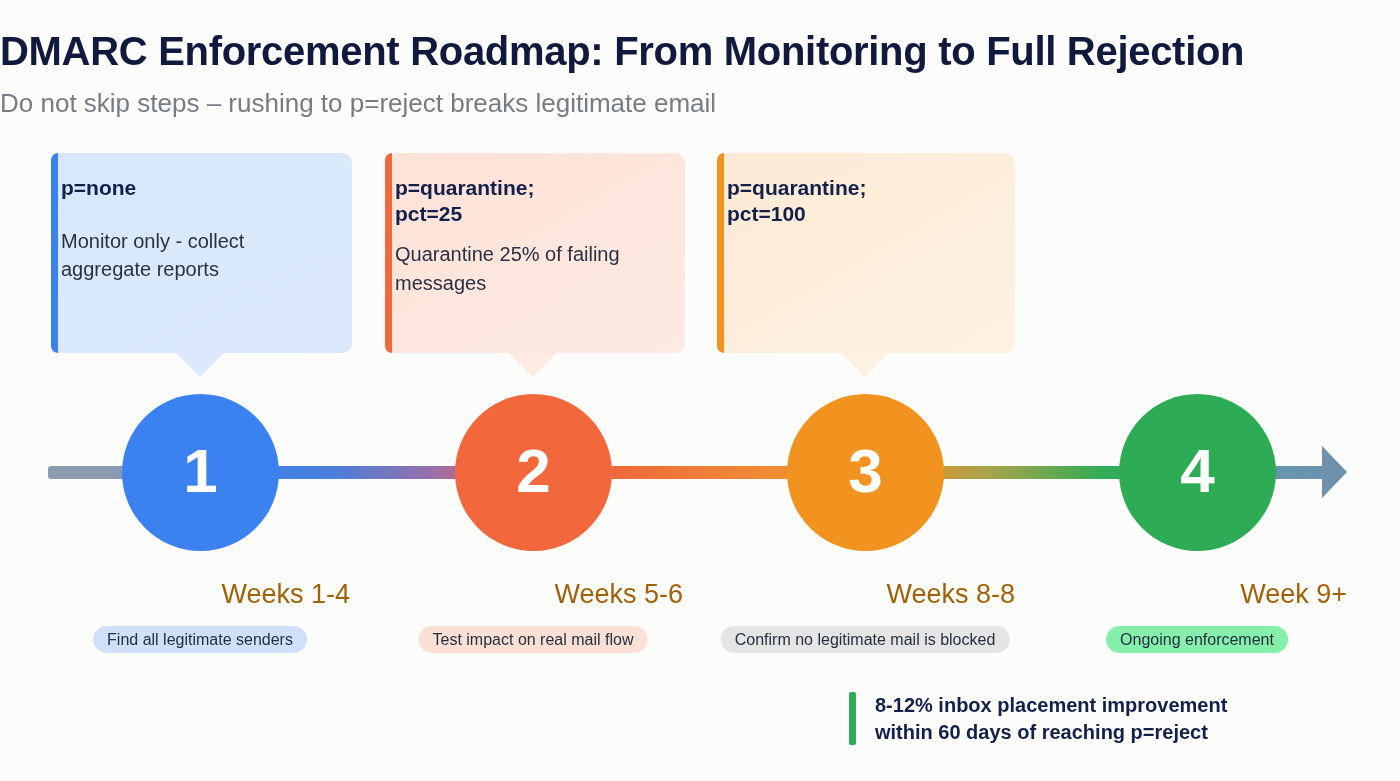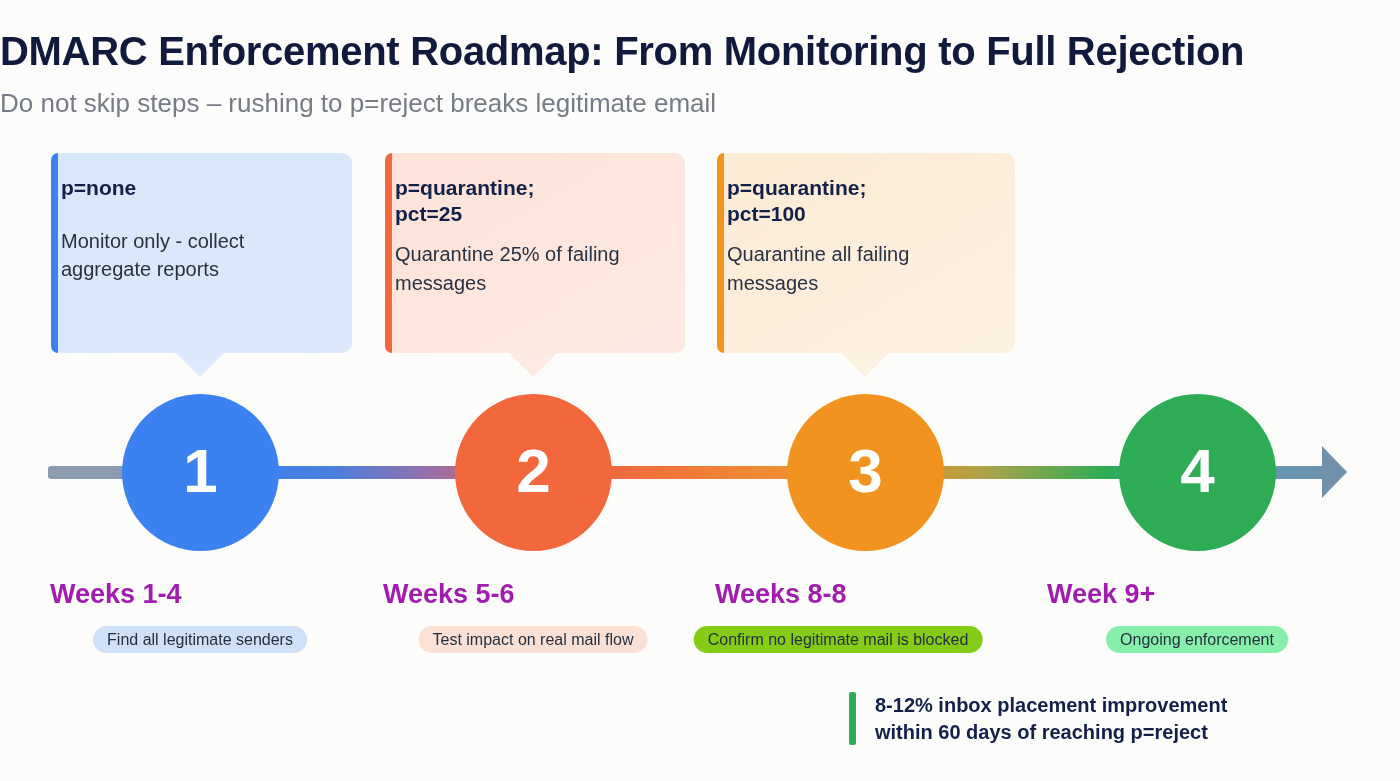--- a/index.html
+++ b/index.html
@@ -135,25 +135,24 @@
     font-weight: bold;
     line-height: 1;
   }
   .circle span { display: block; margin-top: -3px; }
 
   
   .week-label {
     position: absolute;
     top: 578px;
     width: 300px;
-    text-align: left;
+    text-align: right;
     font-size: 27px;
-    color: #a21caf;
+    color: #a16207;
     line-height: 1.2;
-    font-weight: bold;
   }
   .pill {
     position: absolute;
     top: 626px;
     height: 27px;
     line-height: 27px;
     border-radius: 14px;
     font-size: 16px;
     color: #25303f;
     padding: 0 14px;
@@ -209,21 +208,20 @@
     <p class="card-title">p=quarantine;
 pct=25</p>
     <p class="card-desc">Quarantine 25% of failing messages</p>
   </div>
 
   <div class="card" id="card-3" style="left: 717px; width: 298px; background: linear-gradient(150deg, rgb(252, 235, 212) 0%, rgb(253, 241, 226) 100%);">
     <div class="card-accent" style="background: rgb(242, 146, 31);"></div>
     <div class="card-tail" style="border-top: 24px solid rgb(253, 241, 226); left: 148px;"></div>
     <p class="card-title">p=quarantine;
 pct=100</p>
-    <p class="card-desc">Quarantine all failing messages</p>
   </div>
 
 
   <div id="timeline-line"></div>
   <div id="timeline-arrow"></div>
 
   <div class="circle" id="circle-1" style="background: rgb(59, 130, 240); left: 122px;">
     <span>1</span>
   </div>
   <div class="circle" id="circle-2" style="background: rgb(242, 104, 60); left: 455px;">
@@ -236,21 +234,21 @@
     <span>4</span>
   </div>
 
   <div class="week-label" id="week-1" style="left: 50px;">Weeks 1-4</div>
   <div class="week-label" id="week-2" style="left: 383px;">Weeks 5-6</div>
   <div class="week-label" id="week-3" style="left: 715px;">Weeks 8-8</div>
   <div class="week-label" id="week-4" style="left: 1047px;">Week 9+</div>
 
   <div class="pill" id="pill-1" style="left: 200px; background: rgb(207, 224, 248);">Find all legitimate senders</div>
   <div class="pill" id="pill-2" style="left: 533px; background: rgb(251, 224, 214);">Test impact on real mail flow</div>
-  <div class="pill" id="pill-3" style="left: 838px; background: #84cc16;">Confirm no legitimate mail is blocked</div>
+  <div class="pill" id="pill-3" style="left: 865px; background: #e5e5e5;">Confirm no legitimate mail is blocked</div>
   <div class="pill" id="pill-4" style="left: 1197px; background: #86efac;">Ongoing enforcement</div>
 
   <div id="callout">
     <div id="callout-bar" style="background: rgb(46, 172, 85);"></div>
     <div id="callout-text">8-12% inbox placement improvement
 within 60 days of reaching p=reject</div>
   </div>
 
 </div>
 

